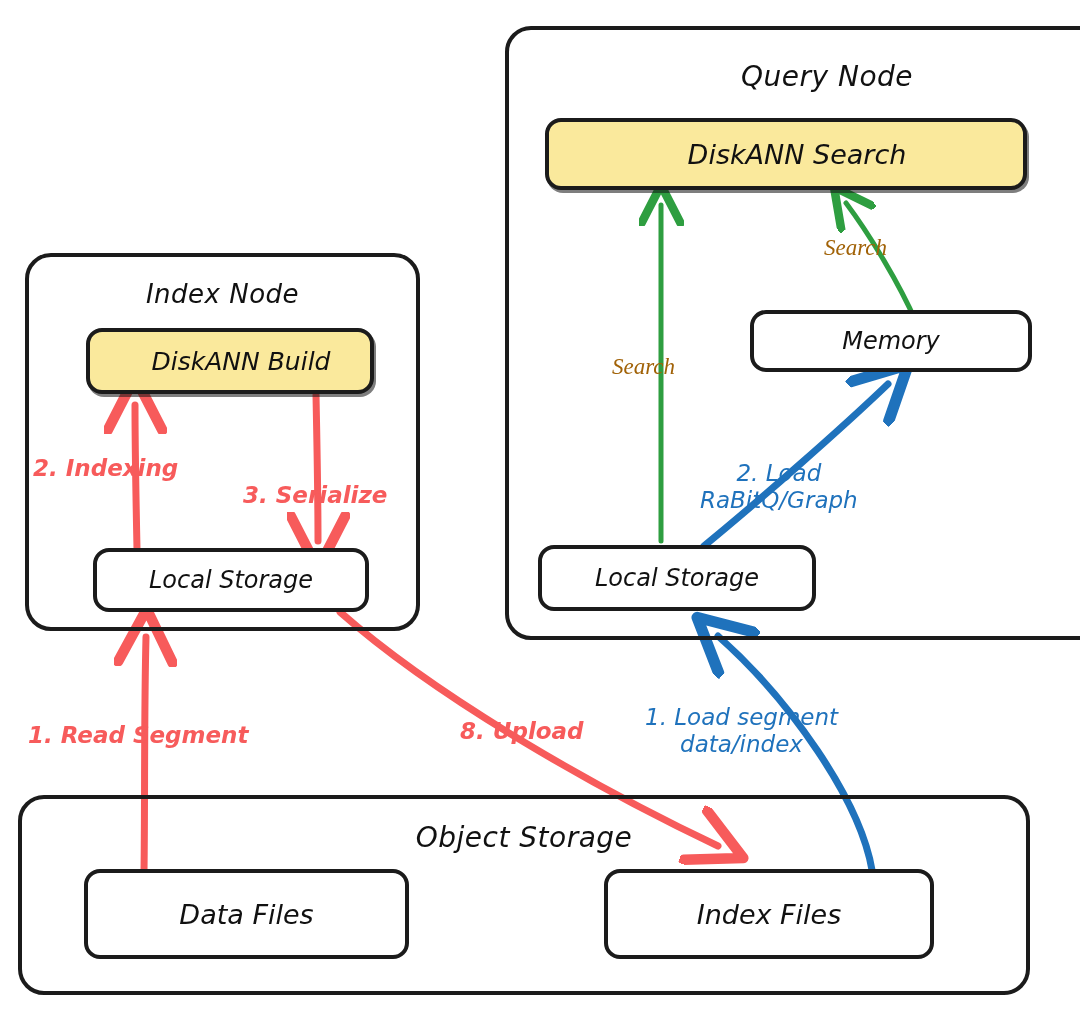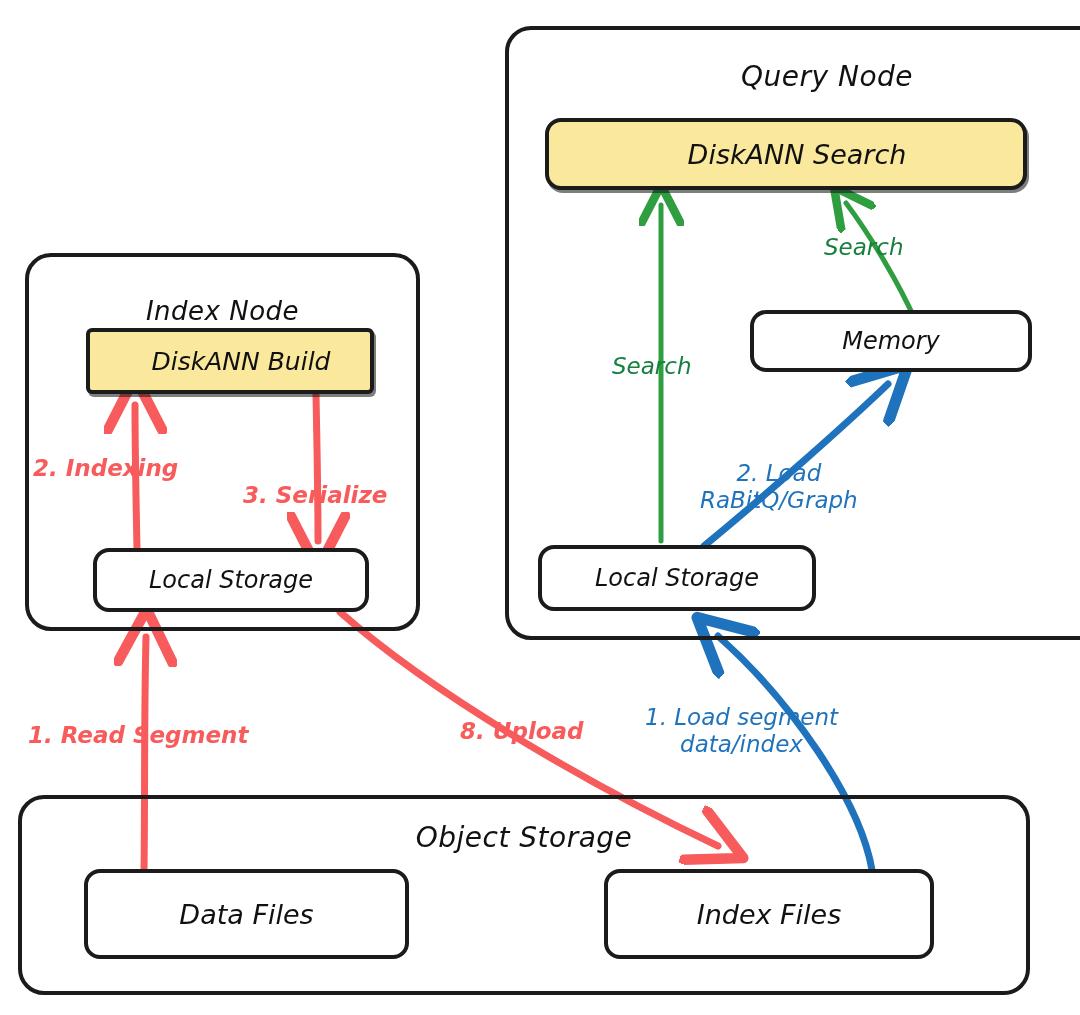--- a/index.html
+++ b/index.html
@@ -38,21 +38,21 @@
   .group-title {
     position: absolute;
     width: 100%;
     text-align: center;
     font-size: 27px;
     color: #111111;
     letter-spacing: 0.5px;
     font-family: "DejaVu Sans", sans-serif;
     font-style: italic;
   }
-  #index-node-title    { top: 22px; font-size: 26px; margin-top: 17px; }
+  #index-node-title    { top: 22px; font-size: 26px; }
   #query-node-title    { top: 30px; font-size: 28px; }
   #object-storage-title{ top: 22px; font-size: 28px; }
 
   
   .node-box {
     position: absolute;
     border: 4px solid #1b1b1b;
     border-radius: 16px;
     background: #ffffff;
     box-sizing: border-box;
@@ -62,41 +62,41 @@
     color: #111111;
     font-style: italic;
     font-family: "DejaVu Sans", sans-serif;
   }
   .node-box.accent {
     background: #fae99c;
     box-shadow: 2px 3px 0 rgba(20,20,20,0.55);
     padding-left: 22px;
   }
 
-  #diskann-build-box  { left: 86px;  top: 328px; width: 288px; height: 66px; font-size: 25px; border-radius: 6px; }
+  #diskann-build-box  { left: 86px;  top: 328px; width: 288px; height: 66px; font-size: 25px; }
   #index-local-storage-box { left: 93px; top: 548px; width: 276px; height: 64px; font-size: 24px; }
   #diskann-search-box { left: 545px; top: 118px; width: 482px; height: 72px; font-size: 27px; }
   #memory-box         { left: 750px; top: 310px; width: 282px; height: 62px; font-size: 24px; }
   #query-local-storage-box { left: 538px; top: 545px; width: 278px; height: 66px; font-size: 24px; }
   #data-files-box     { left: 84px; top: 869px; width: 325px; height: 90px; font-size: 27px; }
   #index-files-box    { left: 604px; top: 869px; width: 330px; height: 90px; font-size: 27px; justify-content: center; }
 
   
   .edge-label {
     position: absolute;
     font-family: "DejaVu Sans", sans-serif;
     font-style: italic;
     font-size: 23px;
     line-height: 1.18;
     white-space: pre;
     pointer-events: none;
   }
   .edge-label.red   { color: #f75b5b; font-weight: bold; }
   .edge-label.blue  { color: #1f72bc; margin-top: 36px; }
-  .edge-label.green { color: #15803d; }
+  .edge-label.green { color: #a16207; font-family: Liberation Serif, serif; }
 
   #label-indexing      { left: 33px;  top: 455px; }
   #label-serialize     { left: 243px; top: 482px; }
   #label-read-segment  { left: 28px;  top: 722px; }
   #label-upload        { left: 460px; top: 718px; }
   #label-load-segment  { left: 645px; top: 668px; text-align: center; }
   #label-load-rabitq   { left: 700px; top: 424px; text-align: center; }
   #label-search-left   { left: 612px; top: 353px; }
   #label-search-right  { left: 824px; top: 234px; }
 </style>

